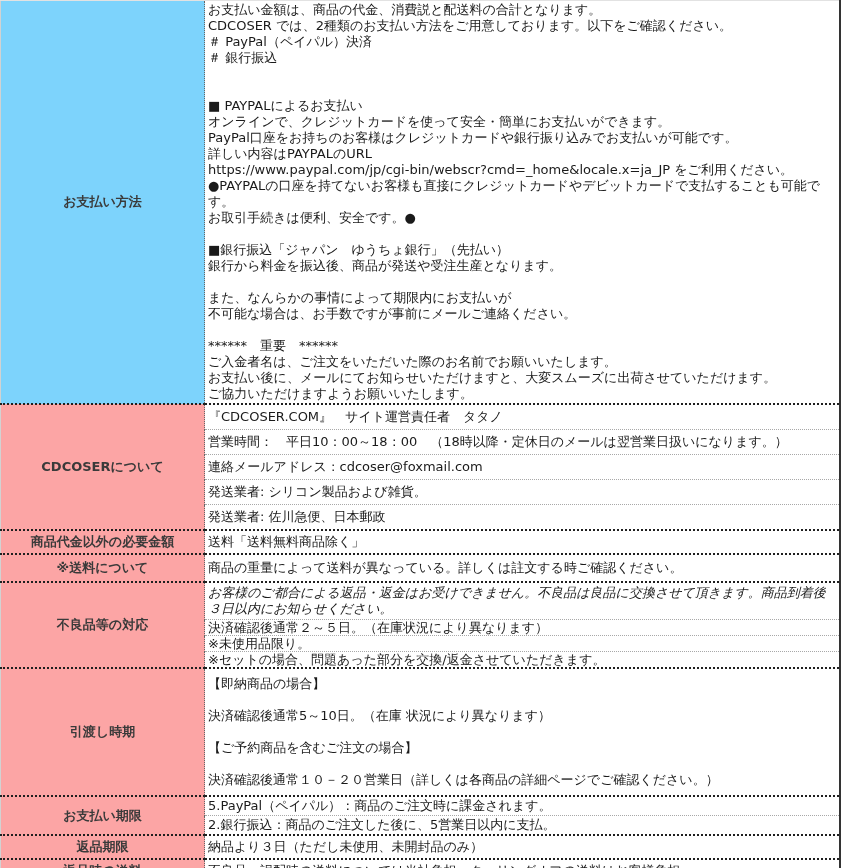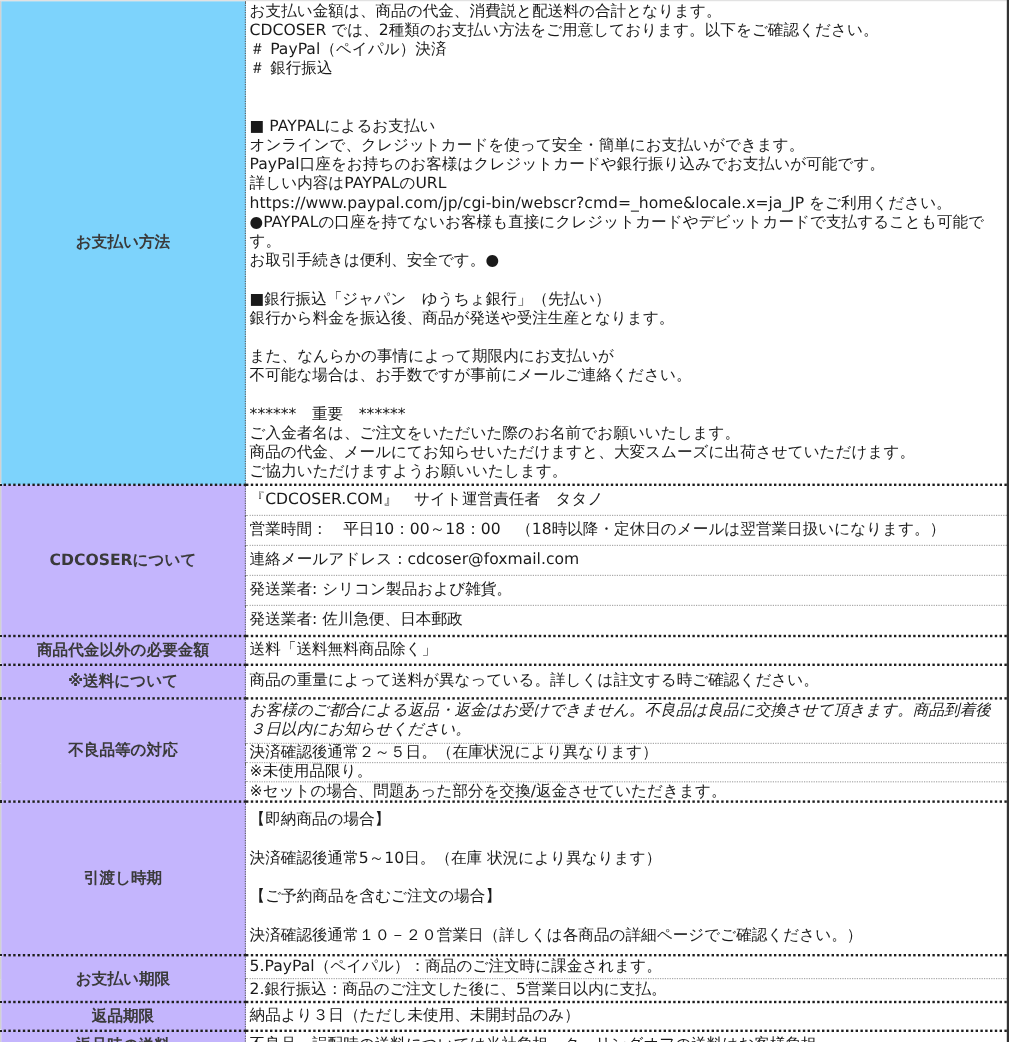--- a/index.html
+++ b/index.html
@@ -14,21 +14,21 @@
     border-collapse: collapse;
     table-layout: fixed;
     border-top: 1px solid #e2e2e2;
     border-left: 1px solid #d2d2d2;
     border-right: 2px solid #333333;
     border-bottom: 3px solid #333333;
   }
   td { vertical-align: middle; }
   td.label {
     width: 199px;
-    background: #c4b5fd;
+    background: #fca5a5;
     text-align: center;
     font-weight: bold;
     color: #3a3a3a;
     padding: 2px;
   }
   td.label.bg-white { background: #7dd3fc; }
   td.content {
     border-left: 1px dotted #666666;
     padding: 2px 2px 2px 3px;
     color: #1a1a1a;
@@ -76,21 +76,21 @@
       <div class="line">お取引手続きは便利、安全です。●</div>
       <div class="line"></div>
       <div class="line">■銀行振込「ジャパン　ゆうちょ銀行」（先払い）</div>
       <div class="line">銀行から料金を振込後、商品が発送や受注生産となります。</div>
       <div class="line"></div>
       <div class="line">また、なんらかの事情によって期限内にお支払いが</div>
       <div class="line">不可能な場合は、お手数ですが事前にメールご連絡ください。</div>
       <div class="line"></div>
       <div class="line">******　重要　******</div>
       <div class="line">ご入金者名は、ご注文をいただいた際のお名前でお願いいたします。</div>
-      <div class="line">商品の代金、メールにてお知らせいただけますと、大変スムーズに出荷させていただけます。</div>
+      <div class="line">お支払い後に、メールにてお知らせいただけますと、大変スムーズに出荷させていただけます。</div>
       <div class="line">ご協力いただけますようお願いいたします。</div>
     </td>
   </tr>
 
   <tr class="major r-about">
     <td class="label" rowspan="5">CDCOSERについて</td>
     <td class="content">
       <div class="line">『CDCOSER.COM』　サイト運営責任者　タタノ</div>
     </td>
   </tr>

